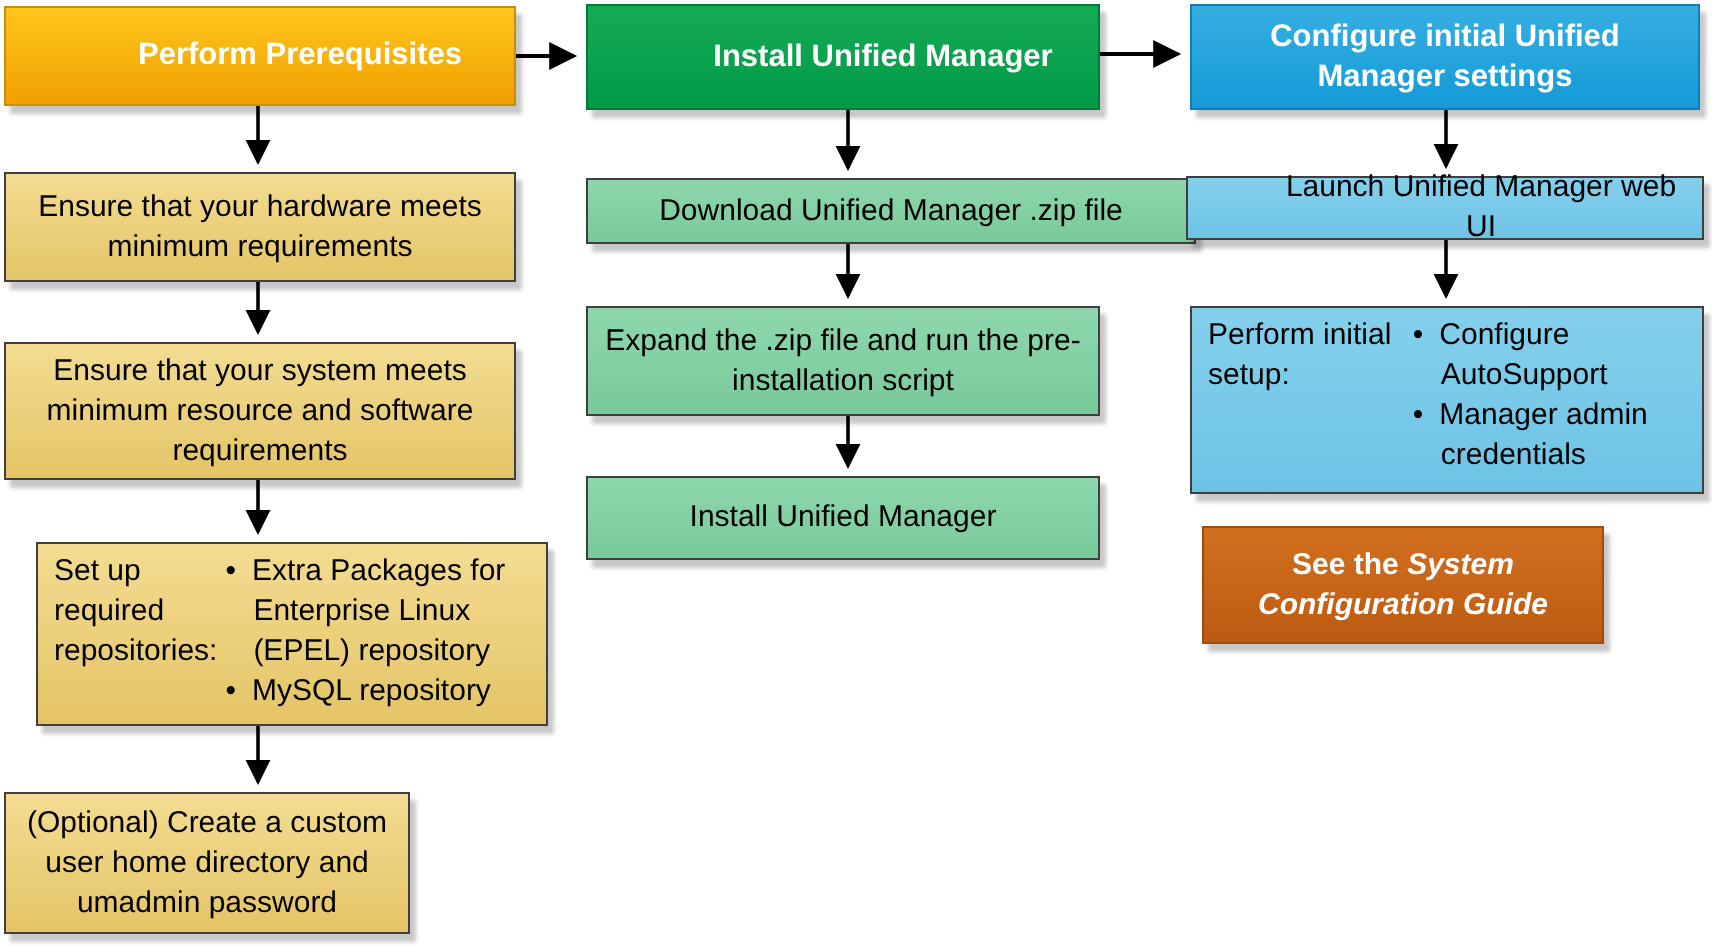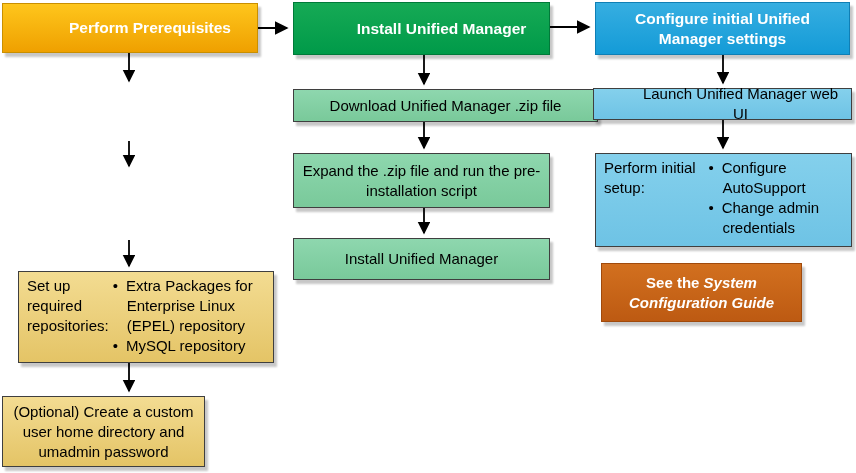--- a/index.html
+++ b/index.html
@@ -100,21 +100,27 @@
     <line x1="424" y1="208" x2="424" y2="233" stroke="#000" stroke-width="1.8" marker-end="url(#ah)"></line>
 
     <line x1="723" y1="55" x2="723" y2="83" stroke="#000" stroke-width="1.8" marker-end="url(#ah)"></line>
     <line x1="723" y1="120" x2="723" y2="148" stroke="#000" stroke-width="1.8" marker-end="url(#ah)"></line>
   </svg>
 
   <div class="box head gold-head" style="left:2px;top:3px;width:256px;height:50px">
     <span>Perform Prerequisites</span>
   </div>
 
+  <div class="box child gold-child" style="left:2px;top:86px;width:256px;height:55px">
+    <span>Ensure that your hardware meets minimum requirements</span>
+  </div>
 
+  <div class="box child gold-child" style="left:2px;top:171px;width:256px;height:69px">
+    <span>Ensure that your system meets minimum resource and software requirements</span>
+  </div>
 
   <div class="box child gold-child bulleted" style="left:18px;top:271px;width:256px;height:92px">
     <div class="lead">Set up required repositories:</div>
     <ul>
       <li>Extra Packages for Enterprise Linux (EPEL) repository</li>
       <li>MySQL repository</li>
     </ul>
   </div>
 
   <div class="box child gold-child" style="left:2px;top:396px;width:203px;height:71px">
@@ -142,21 +148,21 @@
   </div>
 
   <div class="box child blue-child" style="left:593px;top:88px;width:259px;height:32px">
     <span>Launch Unified Manager web UI</span>
   </div>
 
   <div class="box child blue-child bulleted" style="left:595px;top:153px;width:257px;height:94px">
     <div class="lead">Perform initial setup:</div>
     <ul>
       <li>Configure AutoSupport</li>
-      <li>Change admin credentials</li>
+      <li>Manager admin credentials</li>
     </ul>
   </div>
 
   <div class="box note" style="left:601px;top:263px;width:201px;height:59px;padding:0 18px">
     <span><span>See the </span><i>System Configuration Guide</i></span>
   </div>
 
 </div>
 
 </body></html>

